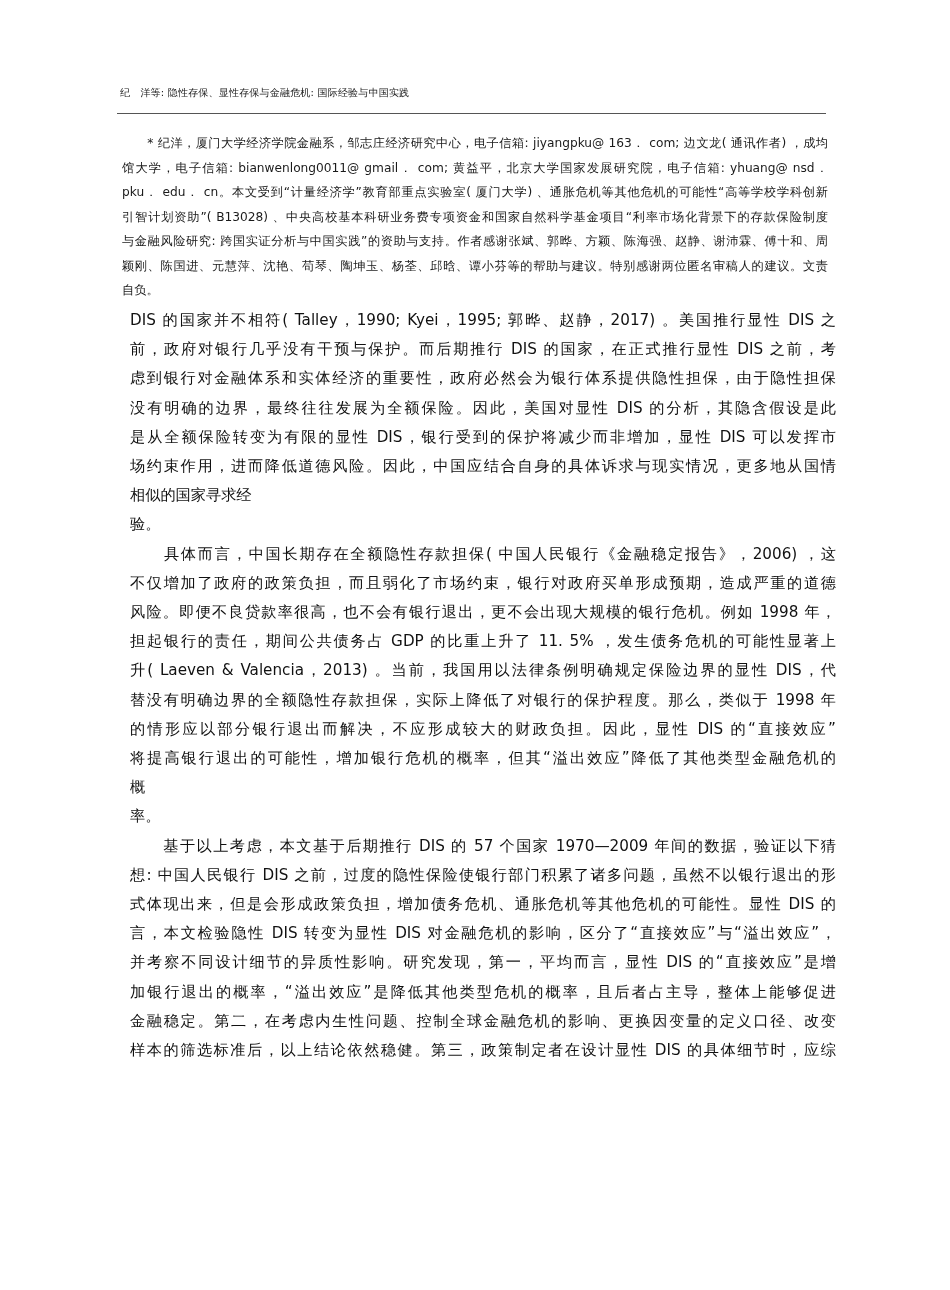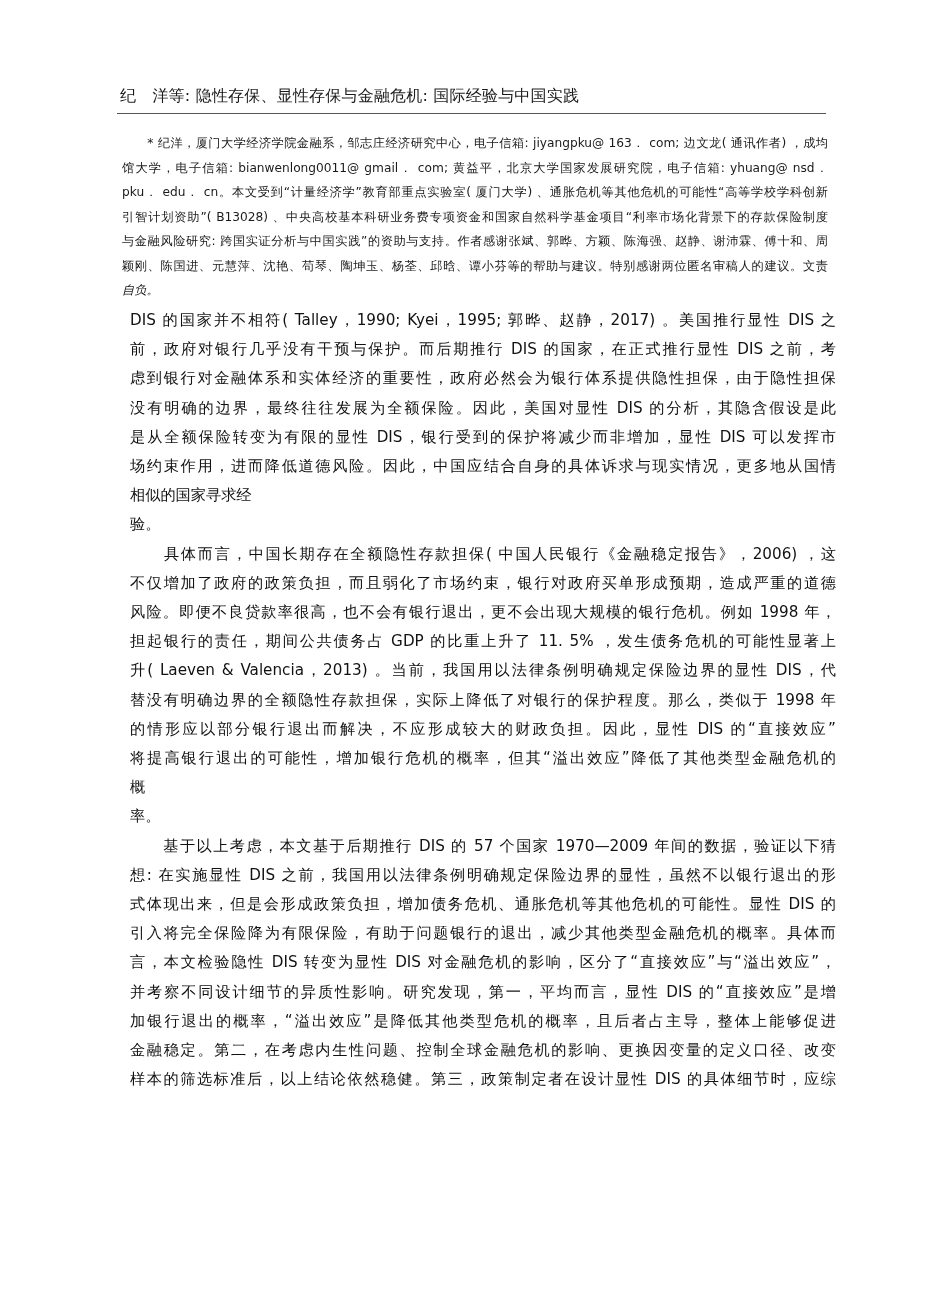--- a/index.html
+++ b/index.html
@@ -1,22 +1,22 @@
 <!DOCTYPE html>
 <html><head>
   <meta charset="utf-8">
   <style>
     html, body { margin: 0; padding: 0; background: #ffffff; }
     body { width: 950px; height: 1290px; position: relative; overflow: hidden;
       font-family: "DejaVu Sans", "Liberation Sans", sans-serif; color: #111; }
-    .header { position: absolute; left: 120px; top: 86px; font-size: 16px; letter-spacing: 0.2px; color: #1a1a1a; white-space: nowrap; }
+    .header { position: absolute; left: 120px; top: 86px; font-size: 10px; letter-spacing: 0.2px; color: #1a1a1a; white-space: nowrap; }
     .rule { position: absolute; left: 117px; top: 113px; width: 709px; height: 1px; background: #555; }
     .footnote { position: absolute; left: 122px; top: 131px; width: 706px; font-size: 12.2px; line-height: 24.5px; color: #1a1a1a; }
     .fn-line { display: block; white-space: nowrap; text-align: justify; text-align-last: justify; }
-    .fn-line.last { text-align-last: left; font-style: italic; }
+    .fn-line.last { text-align-last: left; }
     .body { position: absolute; left: 130px; top: 306px; width: 706px; font-size: 15.2px; line-height: 29.2px; color: #111; }
     .ln { display: block; white-space: nowrap; text-align: justify; text-align-last: justify; }
     .ln.last { text-align-last: left; }
   </style>
 </head>
 <body>
 
 <div class="header">纪　洋等: 隐性存保、显性存保与金融危机: 国际经验与中国实践</div>
 <div class="rule"></div>
 
@@ -43,21 +43,20 @@
   <span class="ln">不仅增加了政府的政策负担，而且弱化了市场约束，银行对政府买单形成预期，造成严重的道德</span>
   <span class="ln">风险。即便不良贷款率很高，也不会有银行退出，更不会出现大规模的银行危机。例如 1998 年，</span>
   <span class="ln">担起银行的责任，期间公共债务占 GDP 的比重上升了 11. 5% ，发生债务危机的可能性显著上</span>
   <span class="ln">升( Laeven &amp; Valencia，2013) 。当前，我国用以法律条例明确规定保险边界的显性 DIS，代</span>
   <span class="ln">替没有明确边界的全额隐性存款担保，实际上降低了对银行的保护程度。那么，类似于 1998 年</span>
   <span class="ln">的情形应以部分银行退出而解决，不应形成较大的财政负担。因此，显性 DIS 的“直接效应”</span>
   <span class="ln">将提高银行退出的可能性，增加银行危机的概率，但其“溢出效应”降低了其他类型金融危机的</span>
   <span class="ln last">概</span>
   <span class="ln last">率。</span>
   <span class="ln">　　基于以上考虑，本文基于后期推行 DIS 的 57 个国家 1970—2009 年间的数据，验证以下猜</span>
-  <span class="ln">想: 在实施显性 DIS 之前，我国用以法律条例明确规定保险边界的显性，虽然不以银行退出的形</span>
+  <span class="ln">想: 中国人民银行 DIS 之前，过度的隐性保险使银行部门积累了诸多问题，虽然不以银行退出的形</span>
   <span class="ln">式体现出来，但是会形成政策负担，增加债务危机、通胀危机等其他危机的可能性。显性 DIS 的</span>
-  <span class="ln">引入将完全保险降为有限保险，有助于问题银行的退出，减少其他类型金融危机的概率。具体而</span>
   <span class="ln">言，本文检验隐性 DIS 转变为显性 DIS 对金融危机的影响，区分了“直接效应”与“溢出效应”，</span>
   <span class="ln">并考察不同设计细节的异质性影响。研究发现，第一，平均而言，显性 DIS 的“直接效应”是增</span>
   <span class="ln">加银行退出的概率，“溢出效应”是降低其他类型危机的概率，且后者占主导，整体上能够促进</span>
   <span class="ln">金融稳定。第二，在考虑内生性问题、控制全球金融危机的影响、更换因变量的定义口径、改变</span>
   <span class="ln">样本的筛选标准后，以上结论依然稳健。第三，政策制定者在设计显性 DIS 的具体细节时，应综</span>
 </div>
 
 </body></html>

